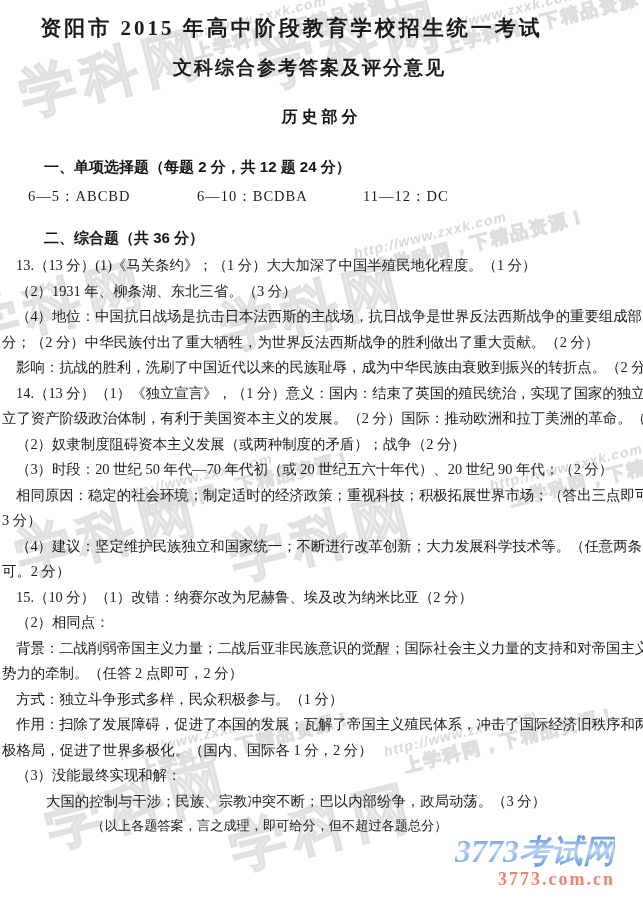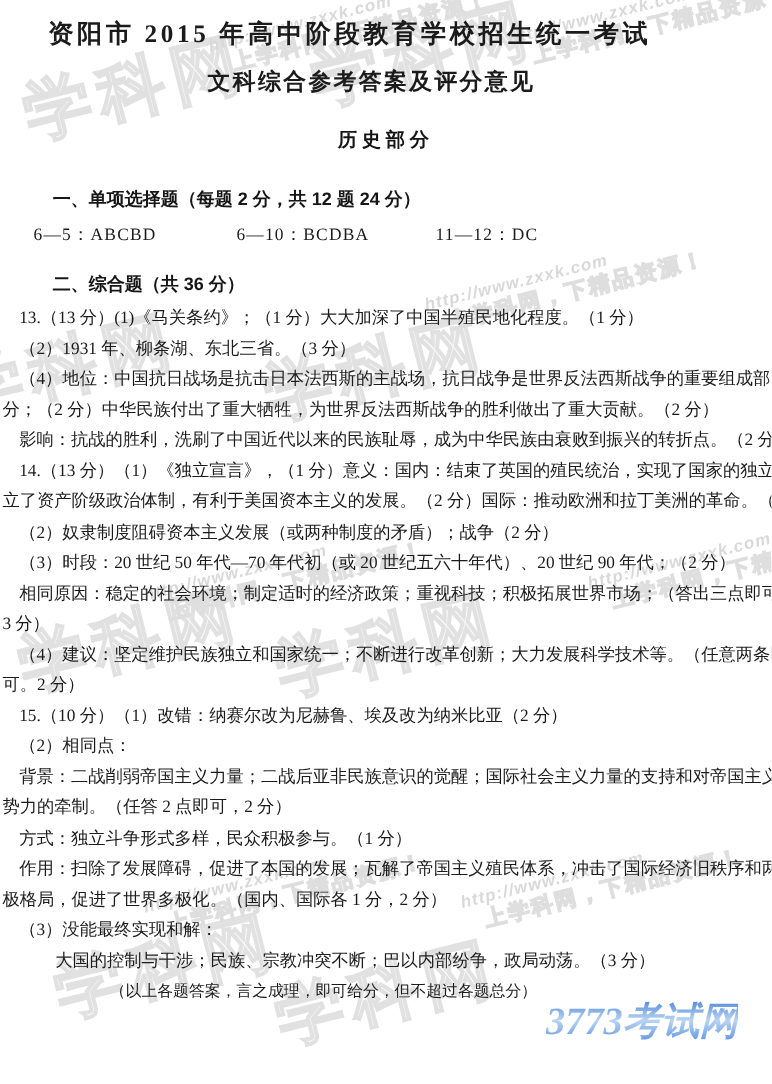--- a/index.html
+++ b/index.html
@@ -137,15 +137,16 @@
       <div class="line flush">极格局，促进了世界多极化。（国内、国际各 1 分，2 分）</div>
       <div class="line ind">（3）没能最终实现和解：</div>
       <div class="line ind2">大国的控制与干涉；民族、宗教冲突不断；巴以内部纷争，政局动荡。（3 分）</div>
     </div>
 
     <div class="note">（以上各题答案，言之成理，即可给分，但不超过各题总分）</div>
   </div>
 
   <div class="logo">
     <div class="logo-name">3773考试网</div>
+    <div class="logo-domain">3773.com.cn</div>
   </div>
 
 </div>
 
 </body></html>

